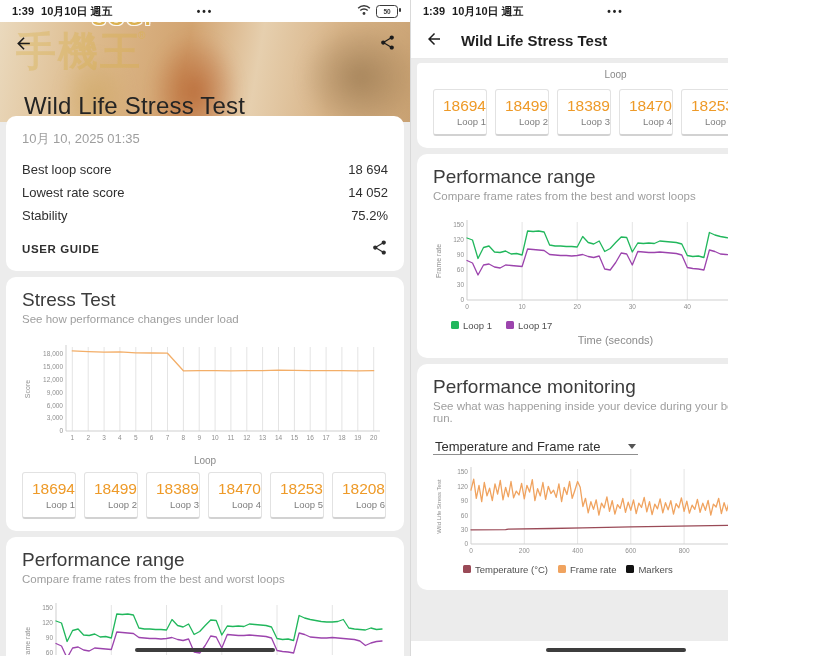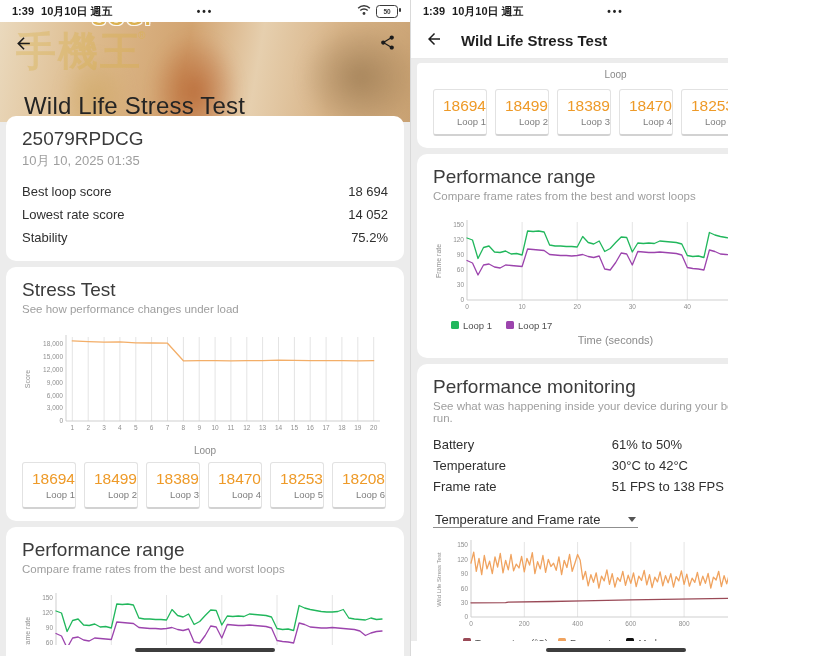--- a/index.html
+++ b/index.html
@@ -99,36 +99,41 @@
             <path fill="#1c1c1c" d="M20 11H7.8l5.6-5.6L12 4 4 12l8 8 1.4-1.4L7.8 13H20v-2z"></path>
           </svg></button>
       <button class="icon-btn share"><svg width="17" height="17" viewBox="0 0 24 24">
             <path fill="#1c1c1c" d="M18 16.1c-.8 0-1.5.3-2 .8l-7.1-4.2c.1-.2.1-.5.1-.7s0-.5-.1-.7L16 7.2c.5.5 1.2.8 2 .8 1.7 0 3-1.3 3-3s-1.3-3-3-3-3 1.3-3 3c0 .2 0 .5.1.7L8 9.8C7.5 9.3 6.8 9 6 9c-1.7 0-3 1.3-3 3s1.3 3 3 3c.8 0 1.5-.3 2-.8l7.1 4.2c-.1.2-.1.4-.1.6 0 1.6 1.3 2.9 3 2.9s3-1.3 3-2.9-1.3-2.9-3-2.9z"></path>
           </svg></button>
       <h1>Wild Life Stress Test</h1>
     </div>
 
     <div class="scroll">
       <div class="card first">
-        <h2>25079RPDCG</h2>
         <div class="date">10月 10, 2025 01:35</div>
         <div class="kv-rows">
             <div class="kv-row">
               <span class="kv-l">Best loop score</span>
               <span class="kv-v">18 694</span>
             </div>
             <div class="kv-row">
               <span class="kv-l">Lowest rate score</span>
               <span class="kv-v">14 052</span>
             </div>
             <div class="kv-row">
               <span class="kv-l">Stability</span>
               <span class="kv-v">75.2%</span>
             </div>
           </div>
+        <div class="guide-row">
+          <button class="guide-btn">USER GUIDE</button>
+          <button class="icon-btn"><svg width="17" height="17" viewBox="0 0 24 24">
+                <path fill="#2c2c2c" d="M18 16.1c-.8 0-1.5.3-2 .8l-7.1-4.2c.1-.2.1-.5.1-.7s0-.5-.1-.7L16 7.2c.5.5 1.2.8 2 .8 1.7 0 3-1.3 3-3s-1.3-3-3-3-3 1.3-3 3c0 .2 0 .5.1.7L8 9.8C7.5 9.3 6.8 9 6 9c-1.7 0-3 1.3-3 3s1.3 3 3 3c.8 0 1.5-.3 2-.8l7.1 4.2c-.1.2-.1.4-.1.6 0 1.6 1.3 2.9 3 2.9s3-1.3 3-2.9-1.3-2.9-3-2.9z"></path>
+              </svg></button>
+        </div>
       </div>
 
       <div class="card">
         <h2>Stress Test</h2>
         <div class="subtitle">See how performance changes under load</div>
         <div class="chart" style="height:116px">
             <svg width="366" height="116">
               <line x1="50.3" y1="8" x2="50.3" y2="92" stroke="#e4e4e4" stroke-width="1"></line>
               <text x="50.3" y="101" font-size="6.5" fill="#8f8f8f" text-anchor="middle">1</text>
               <line x1="66.2" y1="8" x2="66.2" y2="92" stroke="#e4e4e4" stroke-width="1"></line>
@@ -339,34 +344,20 @@
         <div class="legend">
             <span class="lg-item"><span class="lg-sw" style="background:#21b75c"></span>Loop 1</span>
             <span class="lg-item"><span class="lg-sw" style="background:#9c44ad"></span>Loop 17</span>
           </div>
         <div class="xlabel" style="font-size:11px;margin-top:2px;">Time (seconds)</div>
       </div>
 
       <div class="card mon">
         <h2>Performance monitoring</h2>
         <div class="subtitle" style="margin-bottom:8px;">See what was happening inside your device during your benchmark run.</div>
-        <div class="kv-rows">
-            <div class="kv-row">
-              <span class="kv-l">Battery</span>
-              <span class="kv-v">61% to 50%</span>
-            </div>
-            <div class="kv-row">
-              <span class="kv-l">Temperature</span>
-              <span class="kv-v">30°C to 42°C</span>
-            </div>
-            <div class="kv-row">
-              <span class="kv-l">Frame rate</span>
-              <span class="kv-v">51 FPS to 138 FPS</span>
-            </div>
-          </div>
         <button class="dropdown">
           <span>Temperature and Frame rate</span>
           <span class="caret"></span>
         </button>
         <div class="chart" style="height:97px">
             <svg width="365" height="97">
               <text x="38.0" y="90" font-size="6.5" fill="#8f8f8f" text-anchor="middle">0</text>
               <line x1="91.3" y1="6" x2="91.3" y2="81" stroke="#e4e4e4" stroke-width="1"></line>
               <text x="91.3" y="90" font-size="6.5" fill="#8f8f8f" text-anchor="middle">200</text>
               <line x1="144.6" y1="6" x2="144.6" y2="81" stroke="#e4e4e4" stroke-width="1"></line>

